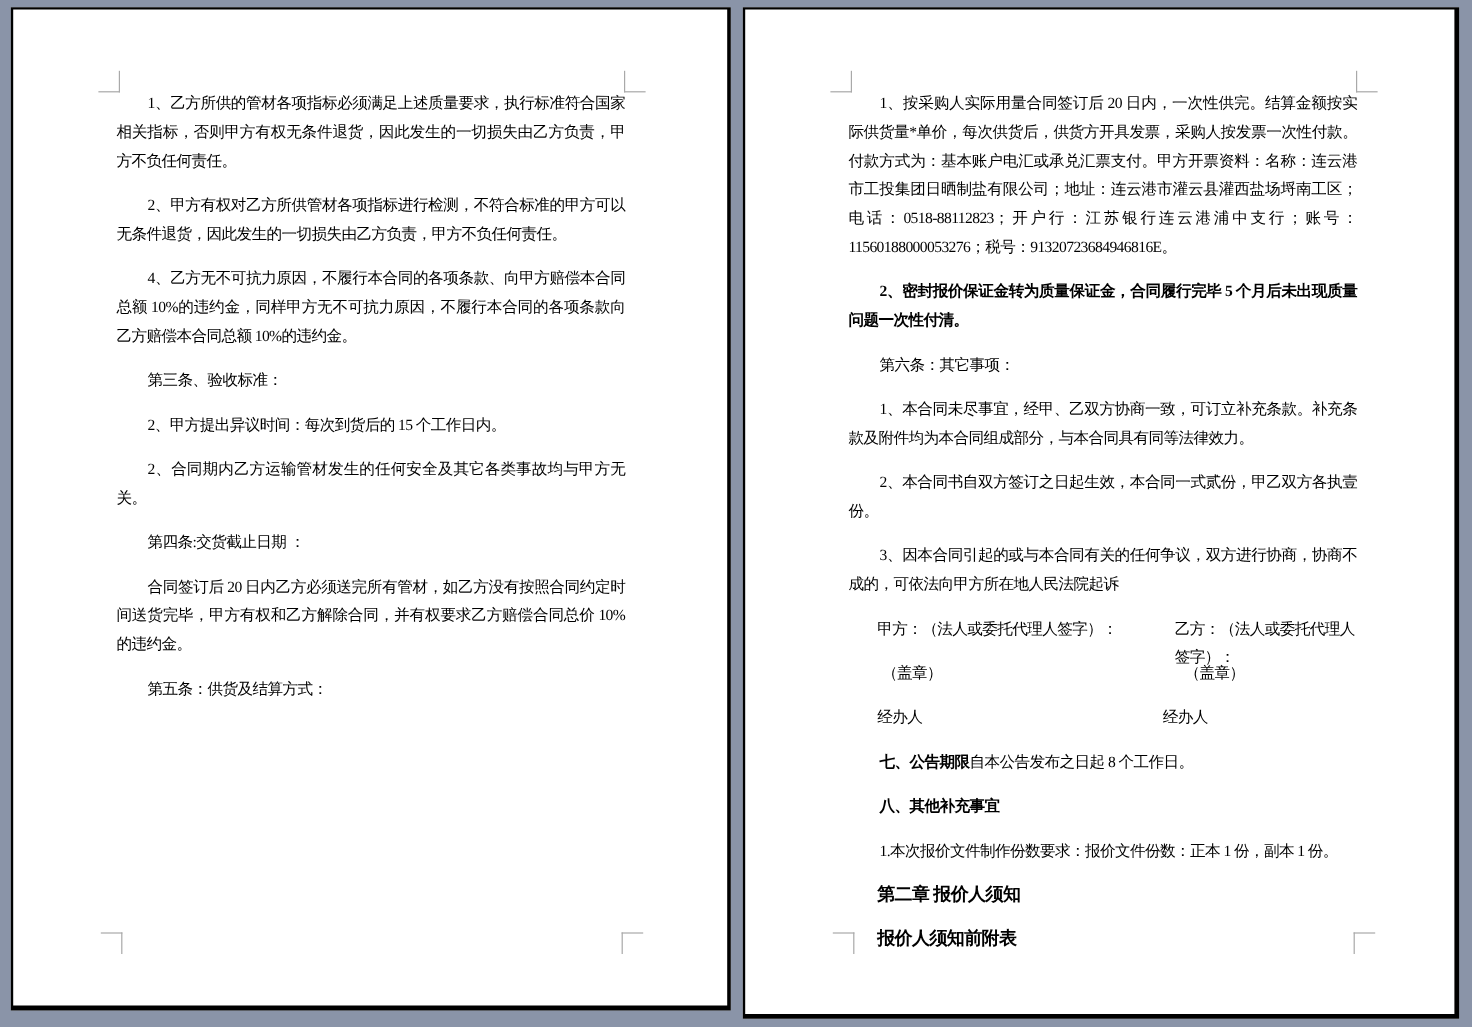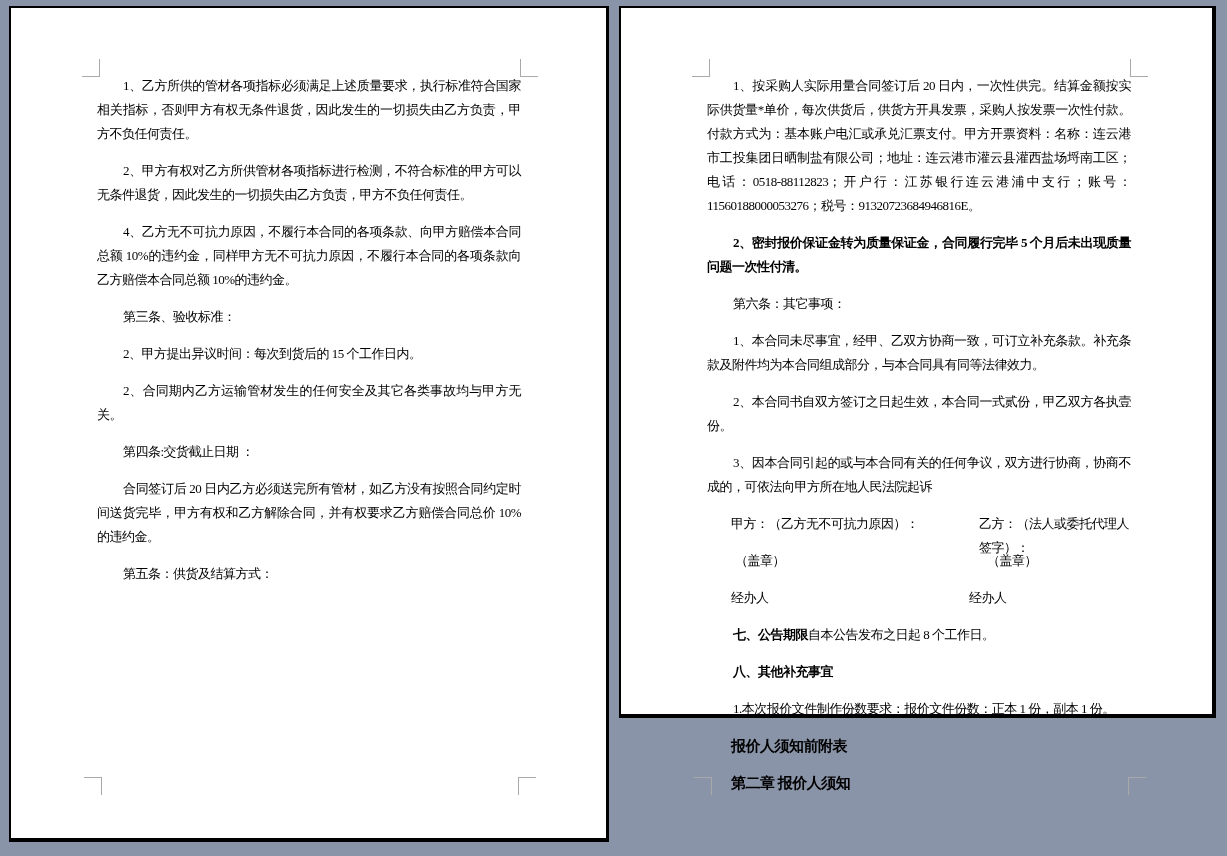--- a/index.html
+++ b/index.html
@@ -12,21 +12,21 @@
     color:#000;
   }
   .page {
     position:absolute;
     background:#FFFFFF;
     box-sizing:border-box;
     border:2px solid #000;
     font-family:Liberation Serif, serif;
   }
   #page-left  { left:9px;   top:6px; width:600px; height:836px; border-right-width:3px; border-bottom-width:4px; }
-  #page-right { left:619px; top:6px; width:597px; height:712px; border-right-width:4px; border-bottom-width:4px; }
+  #page-right { left:619px; top:6px; width:597px; height:843px; border-right-width:4px; border-bottom-width:4px; }
 
   .content { position:absolute; left:86px; top:66px; width:424px; }
 
   .para {
     margin:0 0 13px 0;
     text-indent:26px;
     font-size:13px;
     letter-spacing:-0.5px;
     line-height:24px;
     text-align:justify;
@@ -79,31 +79,31 @@
   <div class="crop br"></div>
   <div class="content">
     <p class="para">1、按采购人实际用量合同签订后 20 日内，一次性供完。结算金额按实际供货量*单价，每次供货后，供货方开具发票，采购人按发票一次性付款。付款方式为：基本账户电汇或承兑汇票支付。甲方开票资料：名称：连云港市工投集团日晒制盐有限公司；地址：连云港市灌云县灌西盐场埒南工区；电话：0518-88112823；开户行：江苏银行连云港浦中支行；账号：11560188000053276；税号：91320723684946816E。</p>
     <p class="para bold">2、密封报价保证金转为质量保证金，合同履行完毕 5 个月后未出现质量问题一次性付清。</p>
     <p class="para">第六条：其它事项：</p>
     <p class="para">1、本合同未尽事宜，经甲、乙双方协商一致，可订立补充条款。补充条款及附件均为本合同组成部分，与本合同具有同等法律效力。</p>
     <p class="para">2、本合同书自双方签订之日起生效，本合同一式贰份，甲乙双方各执壹份。</p>
     <p class="para">3、因本合同引起的或与本合同有关的任何争议，双方进行协商，协商不成的，可依法向甲方所在地人民法院起诉</p>
 
     <div class="sig-row">
-      <span class="c1">甲方：（乙方无不可抗力原因）：</span>
+      <span class="c1">甲方：（法人或委托代理人签字）：</span>
       <span class="c2">乙方：（法人或委托代理人签字）：</span>
     </div>
     <div class="sig-row seal">
       <span class="c1">（盖章）</span>
       <span class="c2">（盖章）</span>
     </div>
     <div class="sig-row agent">
       <span class="c1">经办人</span>
       <span class="c2">经办人</span>
     </div>
 
     <p class="para mt6"><span class="bold">七、公告期限</span><span>自本公告发布之日起 8 个工作日。</span></p>
     <p class="para bold mt6">八、其他补充事宜</p>
     <p class="para mt6">1.本次报价文件制作份数要求：报价文件份数：正本 1 份，副本 1 份。</p>
+    <p class="para h-big mt6">第二章 报价人须知</p>
     <p class="para h-big">报价人须知前附表</p>
-    <p class="para h-big mt6">第二章 报价人须知</p>
   </div>
 </div>
 
 </body></html>

